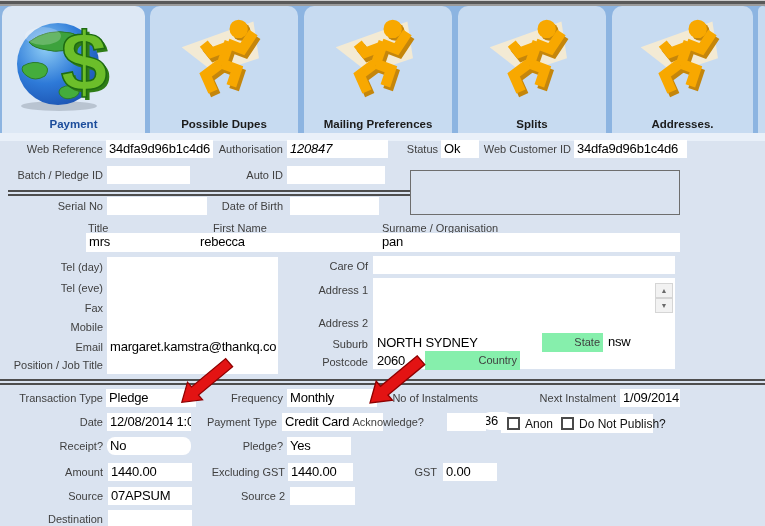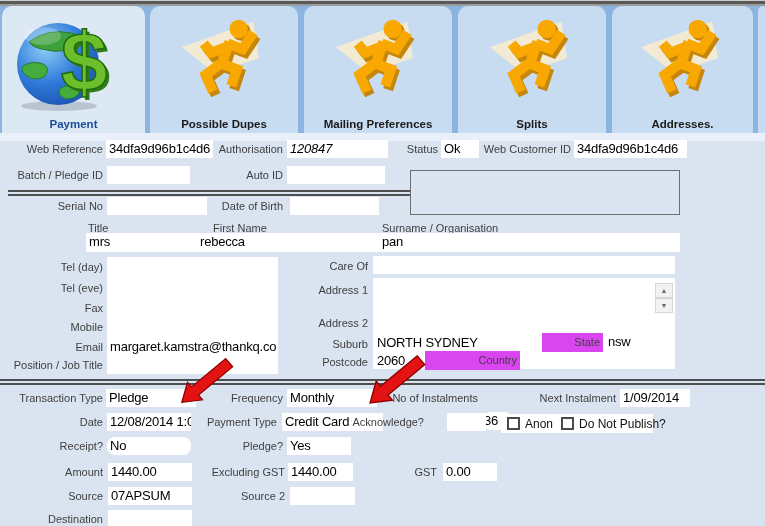--- a/index.html
+++ b/index.html
@@ -20,21 +20,21 @@
 
   .l { position:absolute; font-size:11px; color:#3f3f3f; text-align:right;
     height:18px; line-height:18px; white-space:nowrap; }
   .ll { position:absolute; font-size:11px; color:#3f3f3f; text-align:left;
     height:14px; line-height:14px; white-space:nowrap; }
   .f { position:absolute; background:#ffffff; height:18px; line-height:18px;
     font-size:13px; color:#000; padding:0 3px; box-sizing:border-box;
     white-space:nowrap; overflow:hidden; letter-spacing:-0.2px; }
   .val { position:absolute; height:18px; line-height:18px; font-size:13px; color:#000;
     white-space:nowrap; overflow:hidden; letter-spacing:-0.2px; }
-  .inset { position:absolute; background:#d946ef; height:19px; line-height:19px;
+  .inset { position:absolute; background:#86efac; height:19px; line-height:19px;
     font-size:11px; color:#3f3f3f; text-align:right; padding-right:3px; box-sizing:border-box; }
 
   .dline { position:absolute; height:6px; box-sizing:border-box;
     border-top:2px solid #4e4e4e; border-bottom:2px solid #4e4e4e; }
   .idbox { position:absolute; left:410px; top:170px; width:268px; height:43px;
     border:1px solid #6e6e6e; background:#dae3f0; }
 
   .block { position:absolute; background:#ffffff; }
   .sbbtn { position:absolute; width:18px; height:15px; background:#f2f2f2;
     border:1px solid #d5d5d5; box-sizing:border-box; font-size:7px; color:#6a6a6a;
@@ -234,21 +234,21 @@
 
   <div class="dline" style="left:0;top:379px;width:765px;"></div>
 
   <div class="l" style="left:0;top:389px;width:103px;">Transaction Type</div>
   <div class="f" style="left:106px;top:389px;width:90px;">Pledge</div>
   <div class="l" style="left:180px;top:389px;width:103px;">Frequency</div>
   <div class="f" style="left:287px;top:389px;width:90px;">Monthly</div>
   <div class="l" style="left:392px;top:389px;width:86px;">No of Instalments</div>
   <div class="f" style="left:481px;top:412px;width:32px;border-radius:9px;">36</div>
   <div class="l" style="left:538px;top:389px;width:78px;">Next Instalment</div>
-  <div class="f" style="left:620px;top:389px;width:70px;">1/09/2014</div>
+  <div class="f" style="left:620px;top:389px;width:60px;">1/09/2014</div>
 
   <div class="l" style="left:0;top:413px;width:103px;">Date</div>
   <div class="f" style="left:107px;top:413px;width:84px;">12/08/2014 1:0</div>
   <div class="l" style="left:174px;top:413px;width:103px;">Payment Type</div>
   <div class="f" style="left:282px;top:413px;width:101px;">Credit Card</div>
   <div class="l" style="left:330px;top:413px;width:94px;">Acknowledge?</div>
   <div class="f" style="left:447px;top:413px;width:39px;"></div>
   <div class="cbstrip">
     <span class="cb" style="margin-left:6px;"></span>
     <span class="cblbl">Anon</span>

